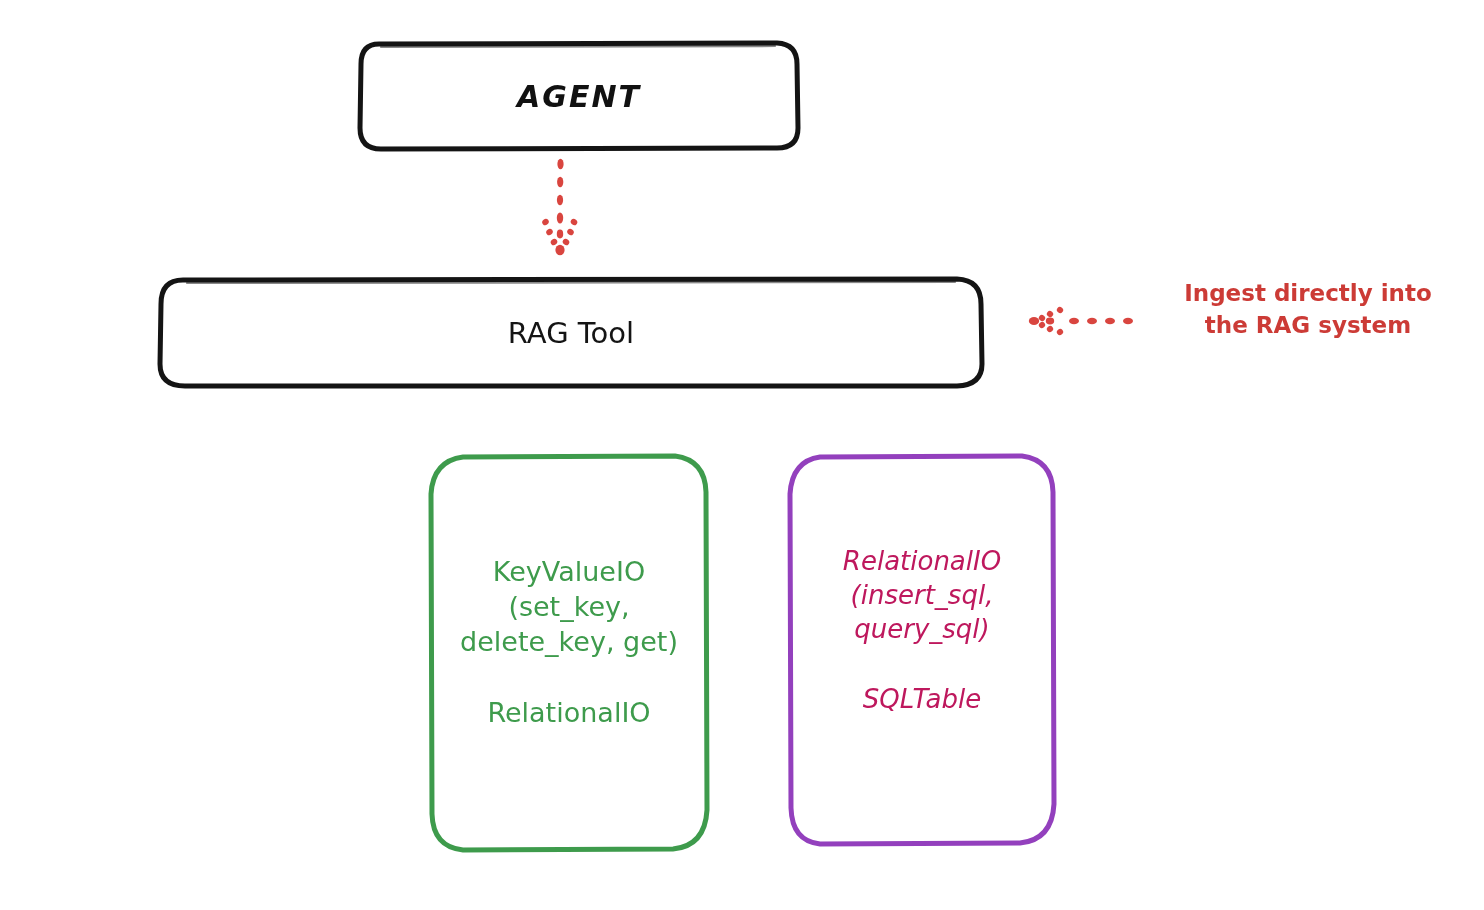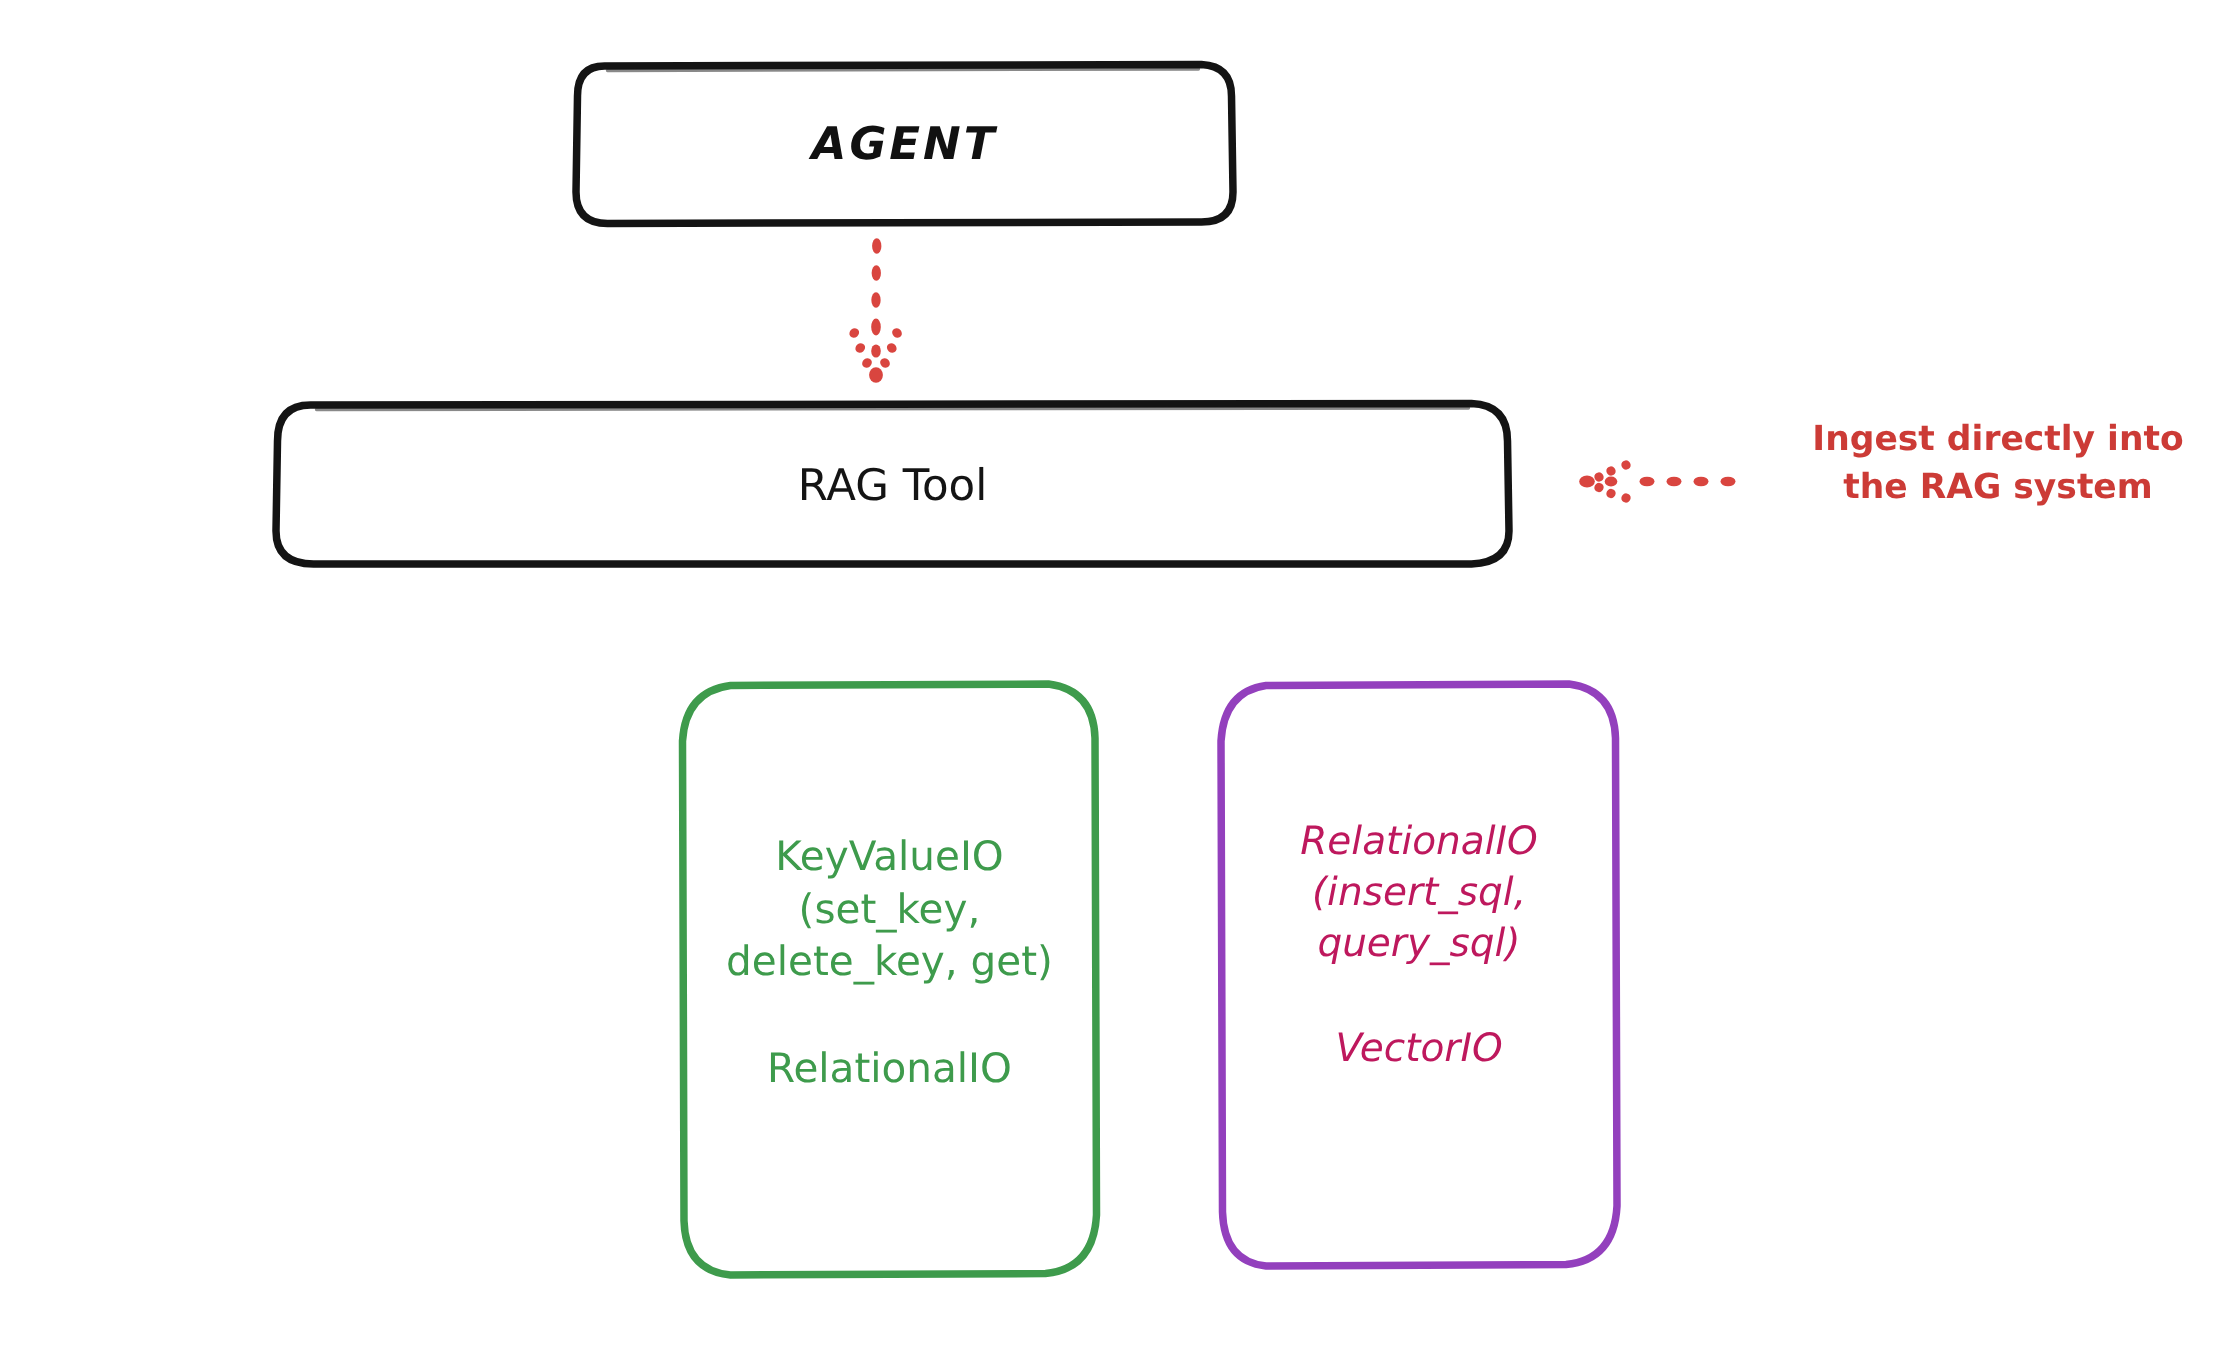--- a/index.html
+++ b/index.html
@@ -10,21 +10,20 @@
     background: #ffffff;
     overflow: hidden;
   }
 
   #canvas {
     position: relative;
     width: 1440px;
     height: 910px;
     background: #ffffff;
     font-family: "DejaVu Sans", sans-serif;
-    margin-left: 24px;
   }
 
   
   .node {
     position: absolute;
     display: flex;
     flex-direction: column;
     align-items: center;
     justify-content: center;
     text-align: center;
@@ -58,21 +57,21 @@
     font-family: "DejaVu Sans", sans-serif;
     font-size: 30px;
     font-style: italic;
     font-weight: 700;
     letter-spacing: 2px;
     color: #111111;
   }
 
   #ragtool-node {
     left: 157px;
-    top: 266px;
+    top: 276px;
     width: 828px;
     height: 113px;
   }
   #ragtool-node .title {
     font-family: "DejaVu Sans", sans-serif;
     font-size: 29px;
     font-weight: 400;
     color: #141414;
   }
 
@@ -235,17 +234,17 @@
   </div>
 
   <div class="node api-node" id="relationalio-node">
     <svg class="sketch-border" viewBox="0 0 272 396" preserveAspectRatio="none">
       <path d="M 34 5 L 236 4 Q 266 8 267 40 L 268 352 Q 266 388 234 391 L 34 392 Q 6 389 5 356 L 4 42 Q 6 9 34 5 Z" fill="#ffffff" stroke="#9340bd" stroke-width="5" stroke-linecap="round" stroke-linejoin="round"></path>
     </svg>
     <div class="label-stack">
       <div class="api-title">RelationalIO
 (insert_sql,
 query_sql)</div>
-      <div class="api-index">VectorIO</div>
+      <div class="api-index">SQLTable</div>
     </div>
   </div>
 
 </div>
 
 </body></html>

